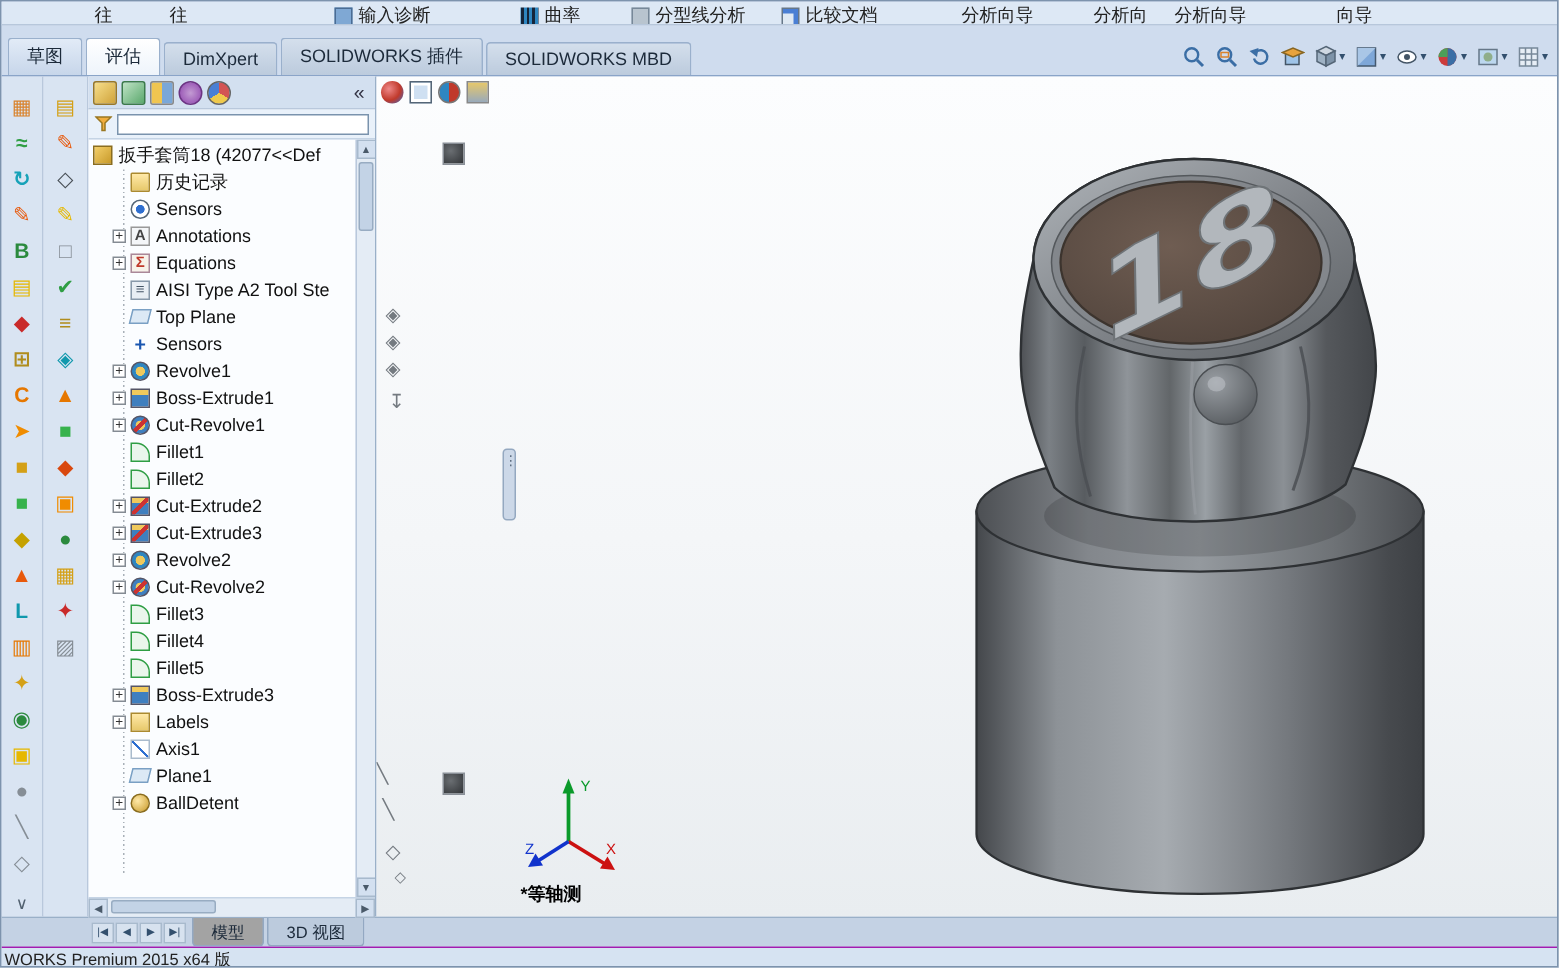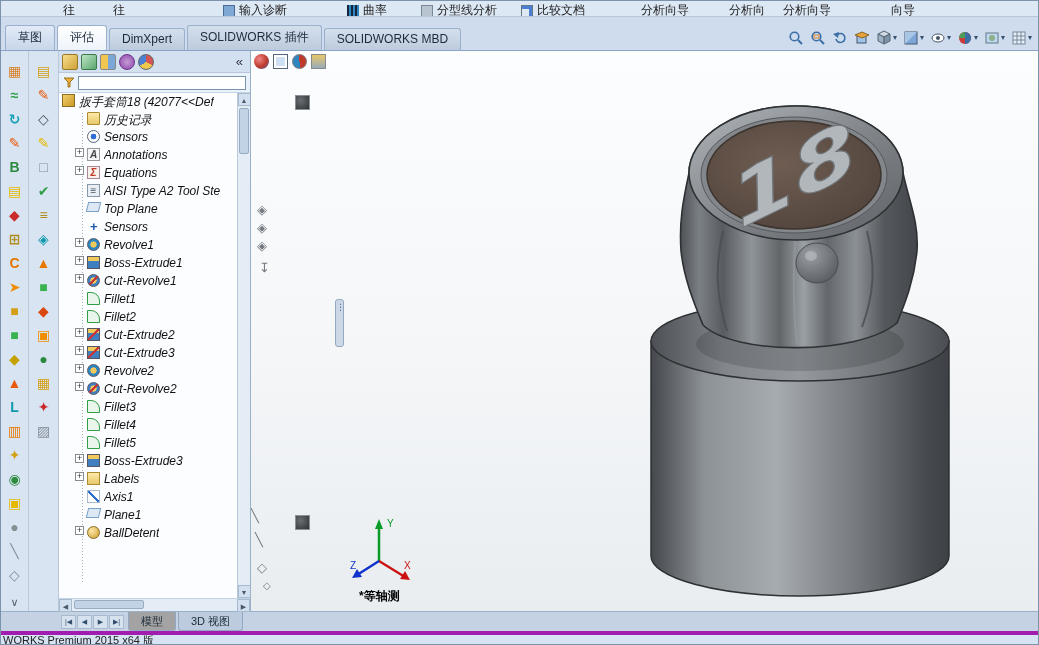--- a/index.html
+++ b/index.html
@@ -43,21 +43,21 @@
   .fmt3{background:linear-gradient(90deg,#f0c550 50%,#7aa7d8 50%);border:1px solid #888888;}
   .fmt4{background:radial-gradient(circle at 50% 50%,#c39bd3,#8e44ad);border:1px solid #6c3483;border-radius:50%;}
   .fmt5{background:conic-gradient(#d35454 0 33%,#efc94c 33% 66%,#4a7fd4 66% 100%);border-radius:50%;border:1px solid #666666;}
   .collapse{margin-left:auto;font-size:13px;color:#334;padding:0 4px;cursor:pointer;}
   .fmf{height:20px;display:flex;align-items:center;gap:3px;padding:2px 4px;background:#e9f1fa;border-bottom:1px solid #c5d4e5;}
   .fmf input{flex:1;height:14px;border:1px solid #7a93ad;font-size:11px;padding:0 3px;background:#fff;}
   .fmb{flex:1;display:flex;overflow:hidden;}
   .rows{flex:1;position:relative;overflow:hidden;padding-top:1px;}
   .rows::before{content:'';position:absolute;left:23px;top:20px;bottom:14px;width:1px;
      background:repeating-linear-gradient(180deg,#a8b0b8 0 1px,transparent 1px 3px);}
-  .trow{display:flex;align-items:flex-start;height:18px;font-size:12px;color:#111;padding-left:16px;white-space:nowrap;position:relative;cursor:default;font-style:italic;}
+  .trow{display:flex;align-items:center;height:18px;font-size:12px;color:#111;padding-left:16px;white-space:nowrap;position:relative;cursor:default;}
   .trow.root{padding-left:3px;}
   .exp{width:9px;height:9px;border:1px solid #848b93;background:#fff;font-size:9px;line-height:7px;text-align:center;color:#333;margin-right:3px;flex:none;z-index:1;}
   .exp.sp{border:none;background:transparent;}
   .ti{width:13px;height:13px;display:inline-block;margin:0 4px 0 0;flex:none;font-size:10px;line-height:12px;text-align:center;font-weight:bold;z-index:1;}
   .ti-part{background:linear-gradient(135deg,#f3cf6a,#c89a2a);border:1px solid #8a6d1f;}
   .ti-hist{background:linear-gradient(#ffe9a8,#e7c86a);border:1px solid #ab8a30;border-radius:1px;}
   .ti-sens{background:radial-gradient(circle at 50% 50%,#2f6fd0 35%,#ffffff 40%);border:1px solid #556677;border-radius:50%;}
   .ti-annot{color:#444444;border:1px solid #999999;background:#f4f6f8;}
   .ti-eq{color:#c0392b;background:#f7f2ea;border:1px solid #aa8899;}
   .ti-mat{color:#445566;background:#e8eef4;border:1px solid #8899aa;}
@@ -85,32 +85,32 @@
   .vp svg.model{position:absolute;left:0;top:0;}
   .dpane{position:absolute;left:3px;top:3px;display:flex;gap:4px;}
   .dpi{width:15px;height:15px;display:inline-block;cursor:pointer;}
   .dp1{background:radial-gradient(circle at 35% 35%,#ee8888,#c0392b 55%,#2e6fd0);border-radius:50%;}
   .dp2{background:#cfe0f2;border:1px solid #556677;box-shadow:inset 0 0 0 2px #ffffff;}
   .dp3{background:conic-gradient(#c0392b 0 50%,#2e86c1 50% 100%);border-radius:50%;border:1px solid #777777;}
   .dp4{background:linear-gradient(#e7c86a,#99aabb);border:1px solid #888888;}
   .ovr{position:absolute;color:#747a80;font-size:13px;line-height:14px;}
   .thumbsq{position:absolute;width:15px;height:15px;background:radial-gradient(circle at 35% 35%,#6a6e72,#2f3235);border:1px solid #8a9098;}
   .splith{position:absolute;left:84px;top:248px;width:9px;height:48px;background:#ccd8e8;border:1px solid #94a8c0;border-radius:3px;color:#5a6a7c;font-size:9px;line-height:15px;text-align:center;cursor:col-resize;}
-  .viewlabel{position:absolute;left:96px;bottom:6px;font-size:12px;font-weight:bold;color:#000;margin-left:12px;}
+  .viewlabel{position:absolute;left:96px;bottom:6px;font-size:12px;font-weight:bold;color:#000;}
   .triad{position:absolute;left:98px;top:462px;}
 
   
   .btabs{height:20px;background:#c4d2e4;display:flex;align-items:stretch;border-top:1px solid #9ab0c8;padding-left:60px;}
   .nav{display:flex;align-items:center;gap:1px;margin-right:4px;}
   .navb{min-width:15px;height:14px;font-size:7px;line-height:12px;text-align:center;color:#33506e;background:#d7e2ef;border:1px solid #a8bacd;cursor:pointer;padding:0 1px;}
   .btab{padding:2px 12px;font-size:11px;color:#1c2a3a;background:#bccbdd;border:1px solid #93a8c2;border-top:none;border-radius:0 0 3px 3px;margin-right:2px;cursor:pointer;white-space:nowrap;}
   .btab.active{background:#a3a3a3;}
 
   
-  .status{height:15px;background:#d6e3f2;border-top:4px solid #a21caf;font-size:11px;color:#222;display:flex;align-items:center;padding-left:2px;}
+  .status{height:15px;background:#d6e3f2;border-top:1px solid #a21caf;font-size:11px;color:#222;display:flex;align-items:center;padding-left:2px;}
 </style>
 </head>
 <body>
 
 <div class="app">
 
   <div class="ribbon">
     <div class="rb" style="left:62px">
         <span>往</span>
       </div>

